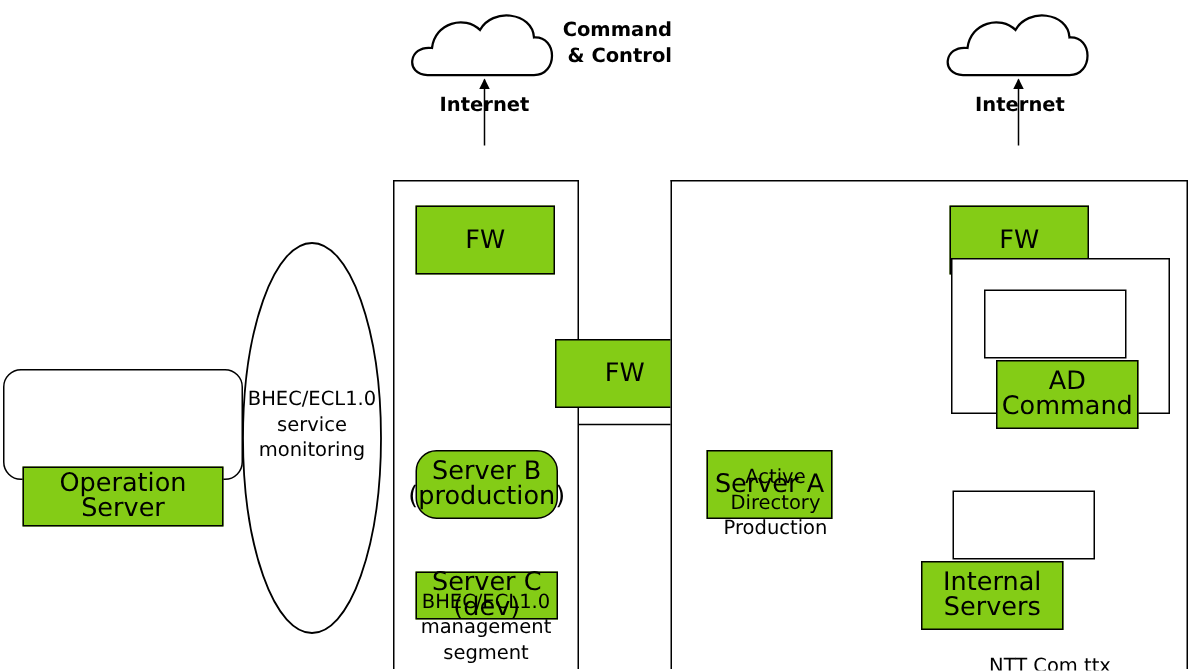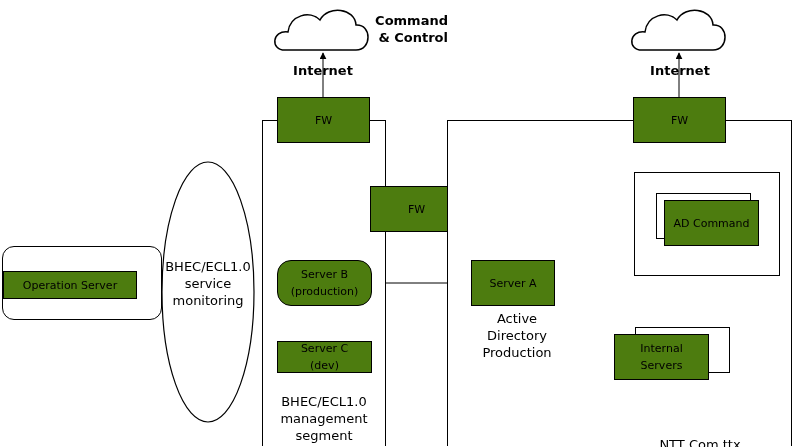--- a/index.html
+++ b/index.html
@@ -1,23 +1,23 @@
 <!DOCTYPE html>
 <html><head>
 <meta charset="utf-8">
 <style>
   html, body { margin: 0; padding: 0; background: #ffffff; }
   body { width: 795px; height: 447px; position: relative; overflow: hidden;
          font-family: "DejaVu Sans", "Liberation Sans", sans-serif; color: #000; }
   svg { position: absolute; left: 0; top: 0; }
   .box { position: absolute; box-sizing: border-box; border: 1px solid #000; background: #fff; }
   .label { position: absolute; font-size: 13px; text-align: center; line-height: 17px; }
-  .node { position: absolute; box-sizing: border-box; border: 1px solid #000; background: #4d7c0f;
+  .node { position: absolute; box-sizing: border-box; border: 1px solid #000; background: #84cc16;
           display: flex; align-items: center; justify-content: center; text-align: center;
-          font-size: 11px; line-height: 17px; }
+          font-size: 17px; line-height: 17px; margin-top: 40px; }
   .bold { font-weight: bold; }
 </style>
 </head>
 <body>
 
 <svg width="795" height="447">
   <defs>
     <marker id="arr" viewBox="0 0 10 10" refX="9" refY="5" markerWidth="7" markerHeight="7" orient="auto-start-reverse">
       <path d="M0,0 L10,5 L0,10 z" fill="#000"></path>
     </marker>
@@ -41,21 +41,21 @@
 
   <line x1="372" y1="283" x2="468" y2="283" stroke="#000" marker-end="url(#arr)"></line>
 
   <line x1="565" y1="283" x2="632" y2="215" stroke="#000" marker-end="url(#arr)"></line>
   <line x1="565" y1="283" x2="632" y2="347" stroke="#000" marker-end="url(#arr)"></line>
 
   <ellipse cx="208" cy="292" rx="46" ry="130" fill="#fff" stroke="#000" stroke-width="1.2"></ellipse>
 </svg>
 
 <div class="box" style="left:2px;top:246px;width:160px;height:74px;border-radius:12px;">
-  <div class="node" style="left:0;top:24px;width:134px;height:28px;">Operation Server</div>
+  <div class="node" style="left:12px;top:24px;width:134px;height:40px;">Operation Server</div>
 </div>
 
 <div class="label" style="left:162px;top:258px;width:92px;white-space:pre-line;">BHEC/ECL1.0
 service
 monitoring</div>
 
 <div class="box" style="left:262px;top:120px;width:124px;height:326px;border-bottom:none;"></div>
 <div class="node" style="left:277px;top:97px;width:93px;height:46px;">FW</div>
 <div class="node" style="left:277px;top:260px;width:95px;height:46px;white-space:pre-line;border-radius:14px;">Server B
 (production)</div>

